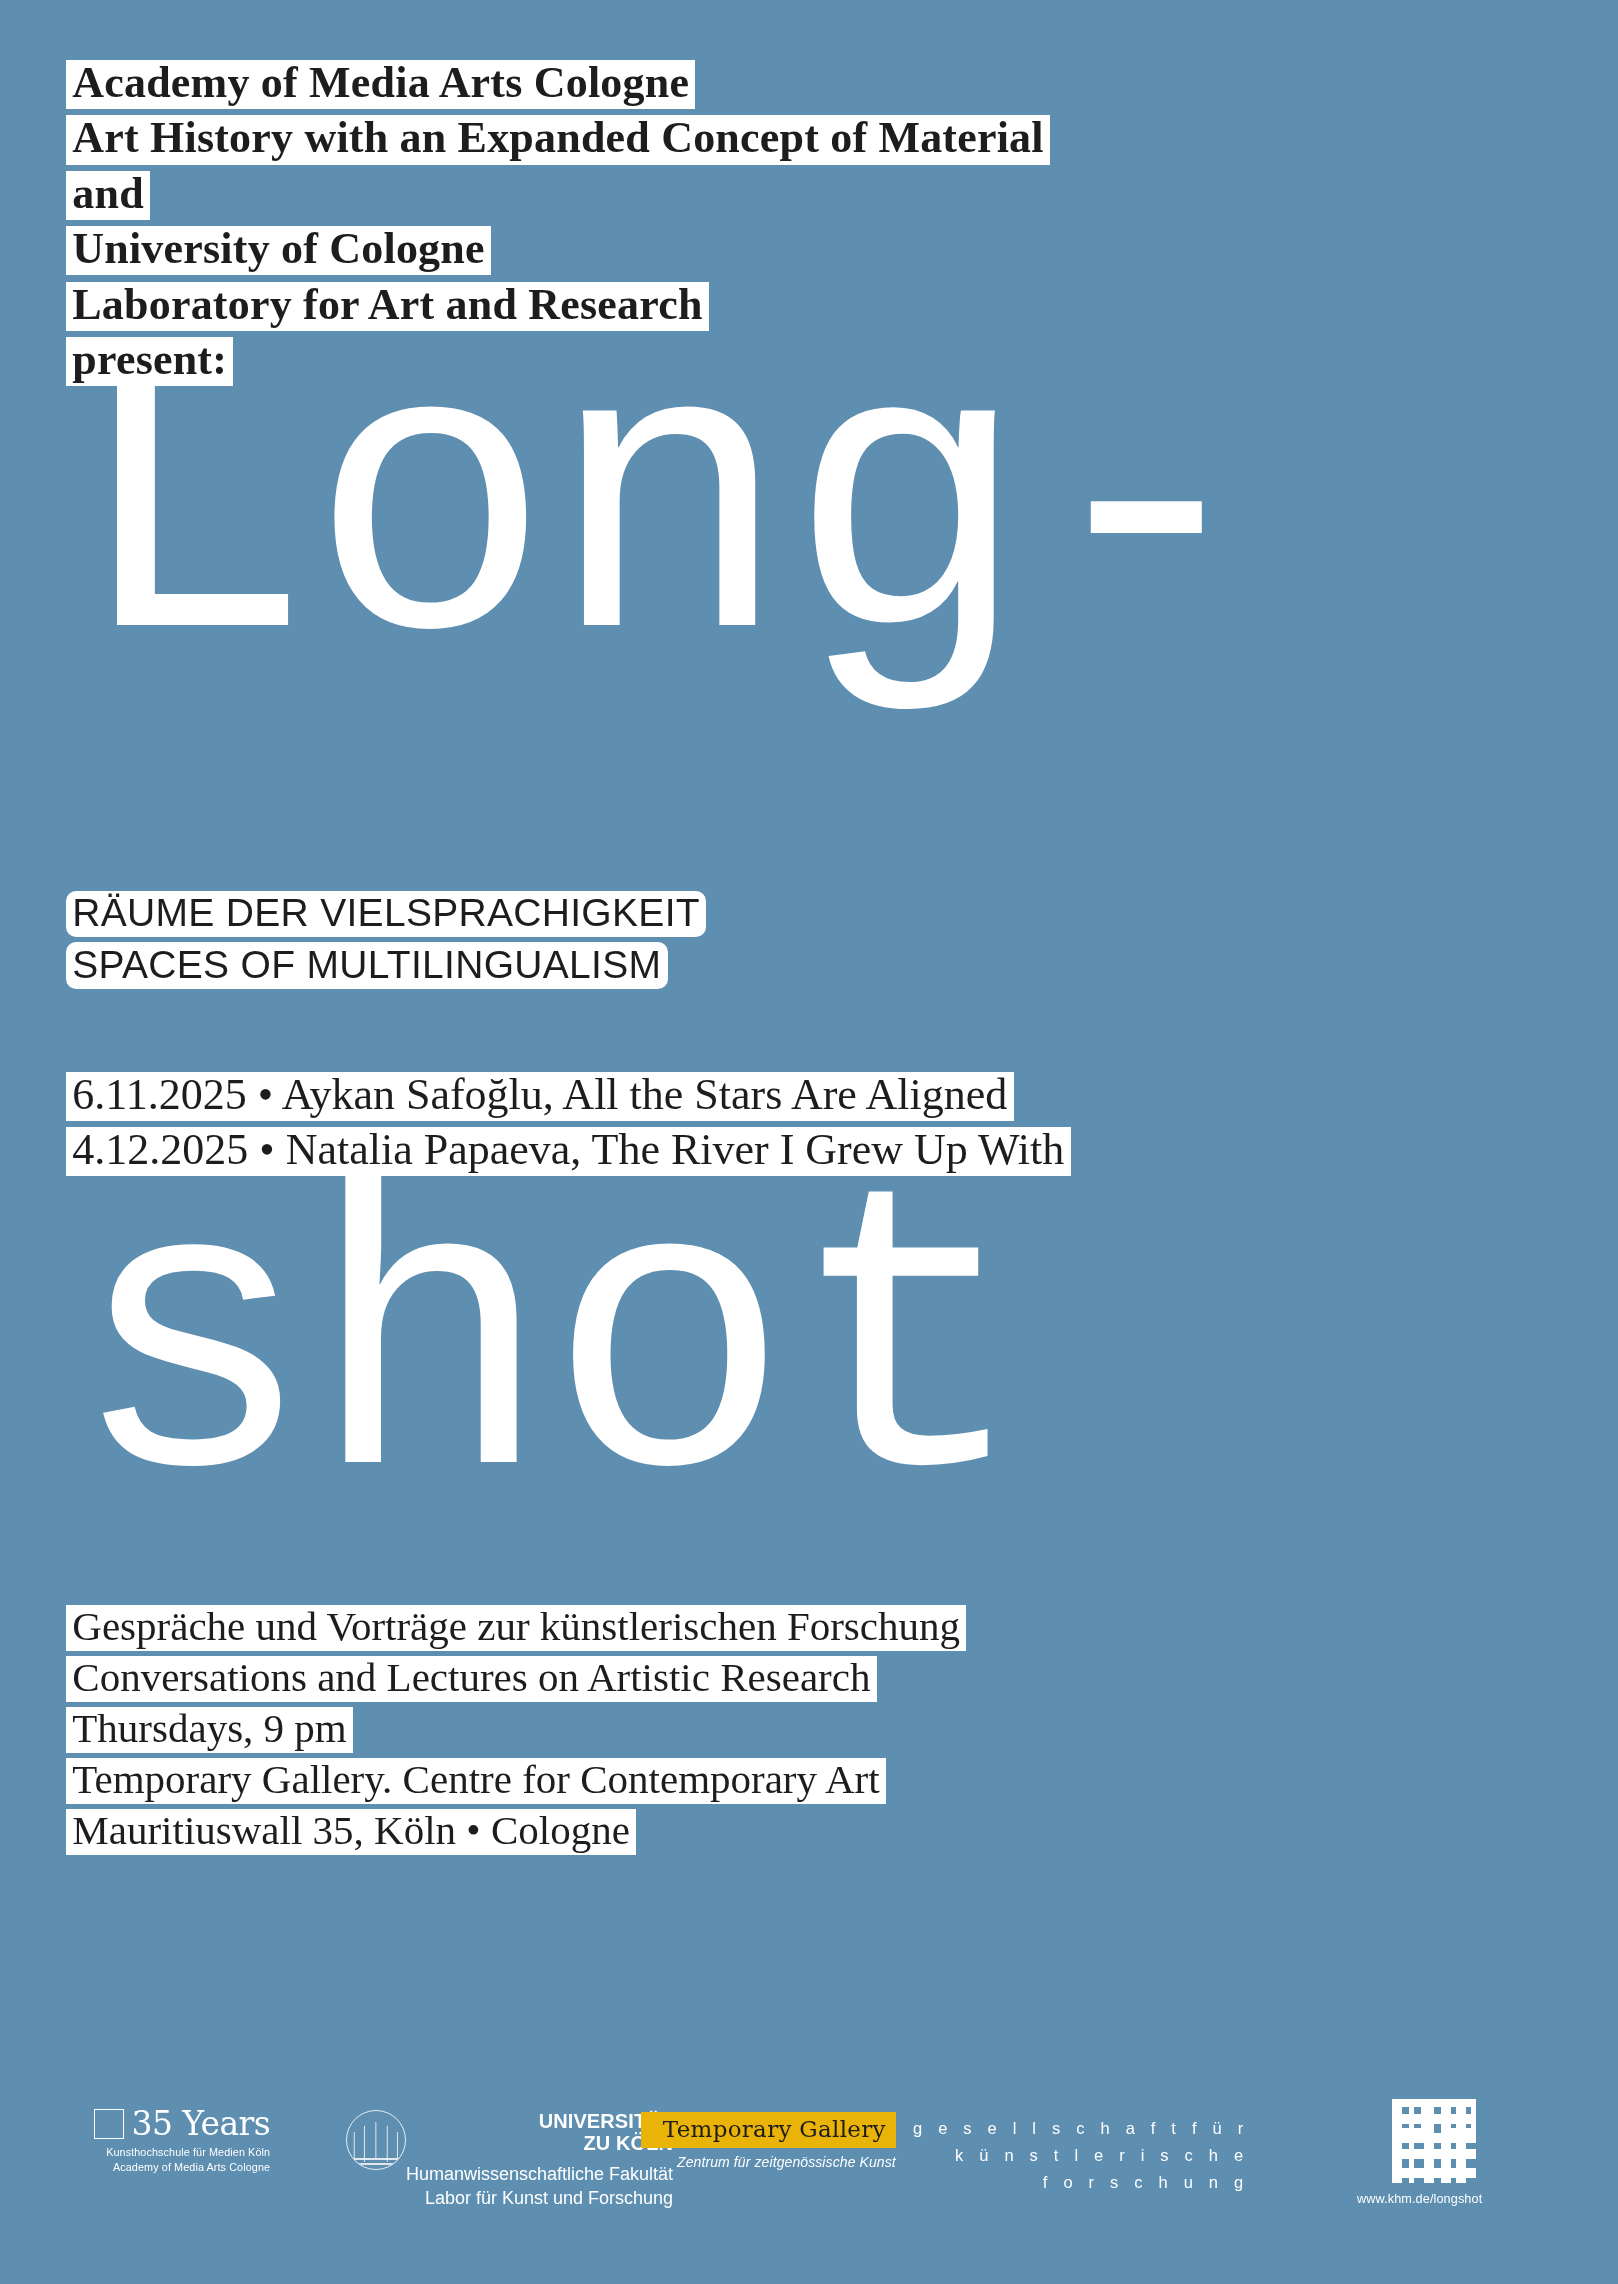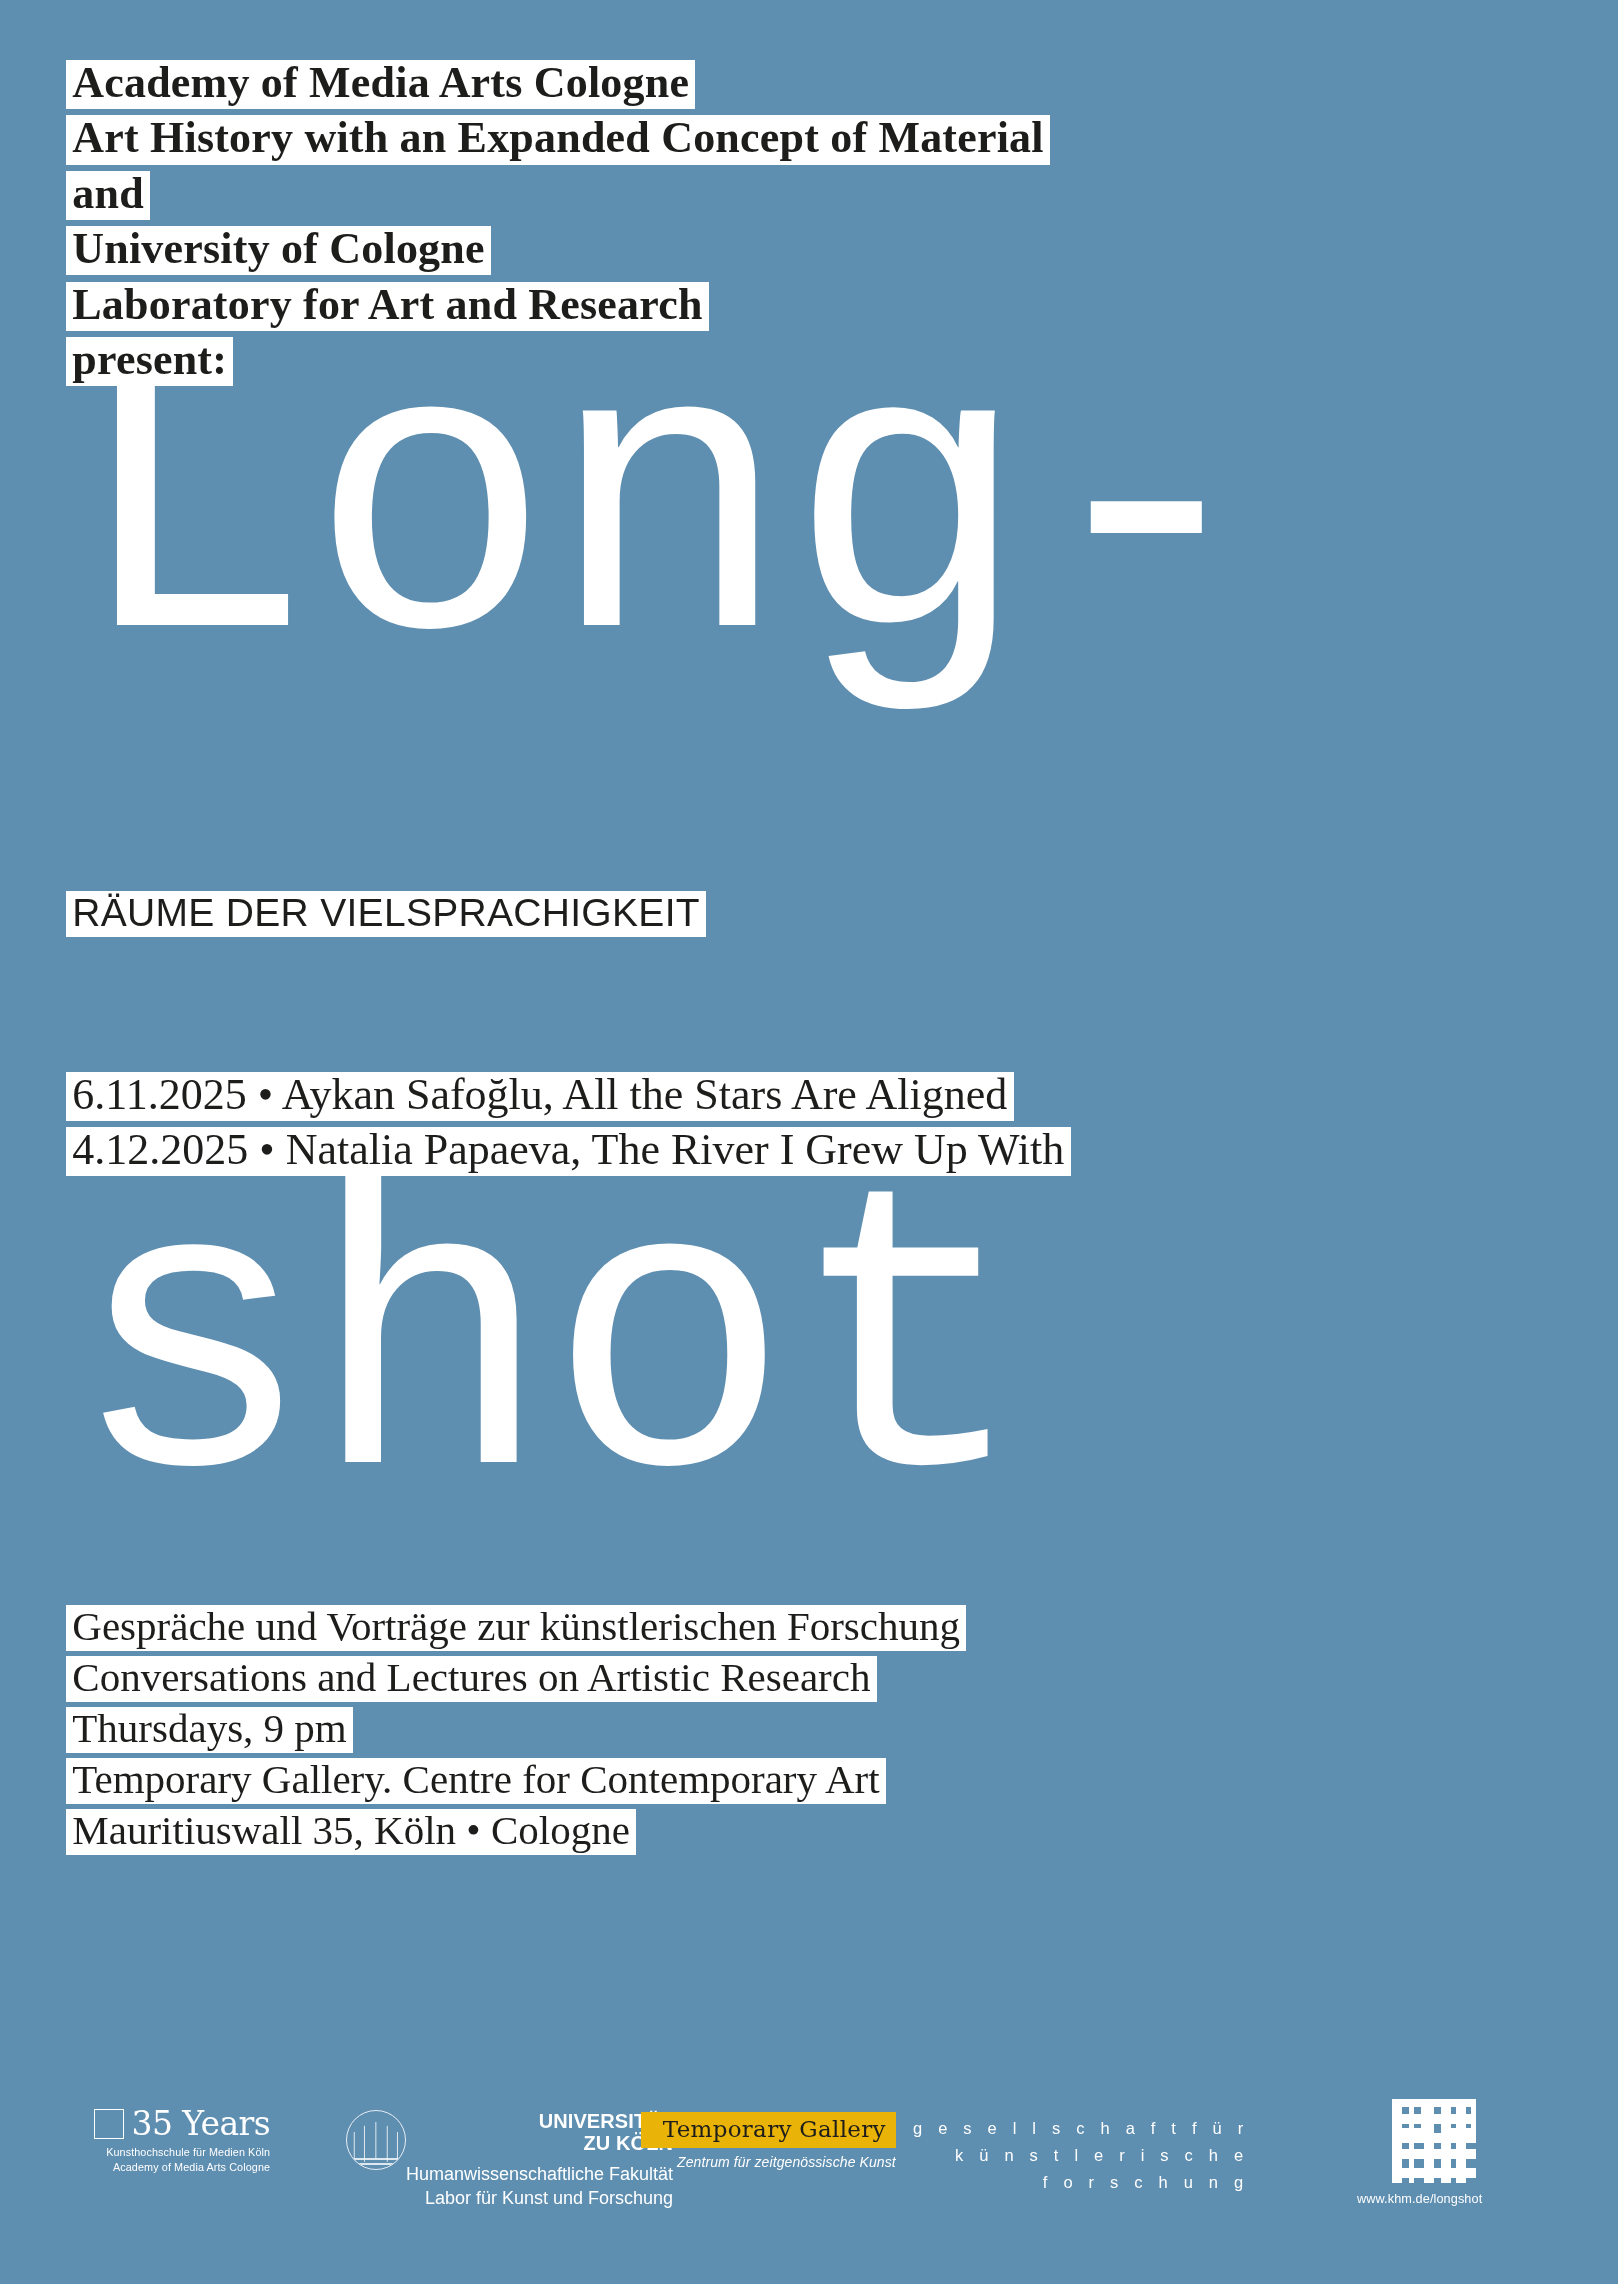--- a/index.html
+++ b/index.html
@@ -75,20 +75,21 @@
     top: 891px;
     z-index: 6;
   }
   .subtitle .line { margin-bottom: 5px; }
   .subtitle .hl {
     font-family: "Liberation Sans", sans-serif;
     font-size: 39px;
     font-weight: 400;
     letter-spacing: 0.3px;
     padding: 1.3px 6.3px 3.8px 6.3px;
+    border-radius: 10px;
   }
 
   
   .dates {
     position: absolute;
     left: 66px;
     top: 1072px;
     z-index: 6;
   }
   .dates .line { margin-bottom: 5.7px; }
@@ -264,20 +265,21 @@
     <div class="line"><span class="hl">Academy of Media Arts Cologne</span></div>
     <div class="line"><span class="hl">Art History with an Expanded Concept of Material</span></div>
     <div class="line"><span class="hl">and</span></div>
     <div class="line"><span class="hl">University of Cologne</span></div>
     <div class="line"><span class="hl">Laboratory for Art and Research</span></div>
     <div class="line present"><span class="hl">present:</span></div>
   </div>
 
   <div class="subtitle">
     <div class="line"><span class="hl">RÄUME DER VIELSPRACHIGKEIT</span></div>
+    <div class="line"><span class="hl">SPACES OF MULTILINGUALISM</span></div>
   </div>
 
   <div class="dates">
     <div class="line"><span class="hl">6.11.2025 • Aykan Safoğlu, All the Stars Are Aligned</span></div>
     <div class="line"><span class="hl">4.12.2025 • Natalia Papaeva, The River I Grew Up With</span></div>
   </div>
 
   <div class="info">
     <div class="line"><span class="hl">Gespräche und Vorträge zur künstlerischen Forschung</span></div>
     <div class="line"><span class="hl">Conversations and Lectures on Artistic Research</span></div>

